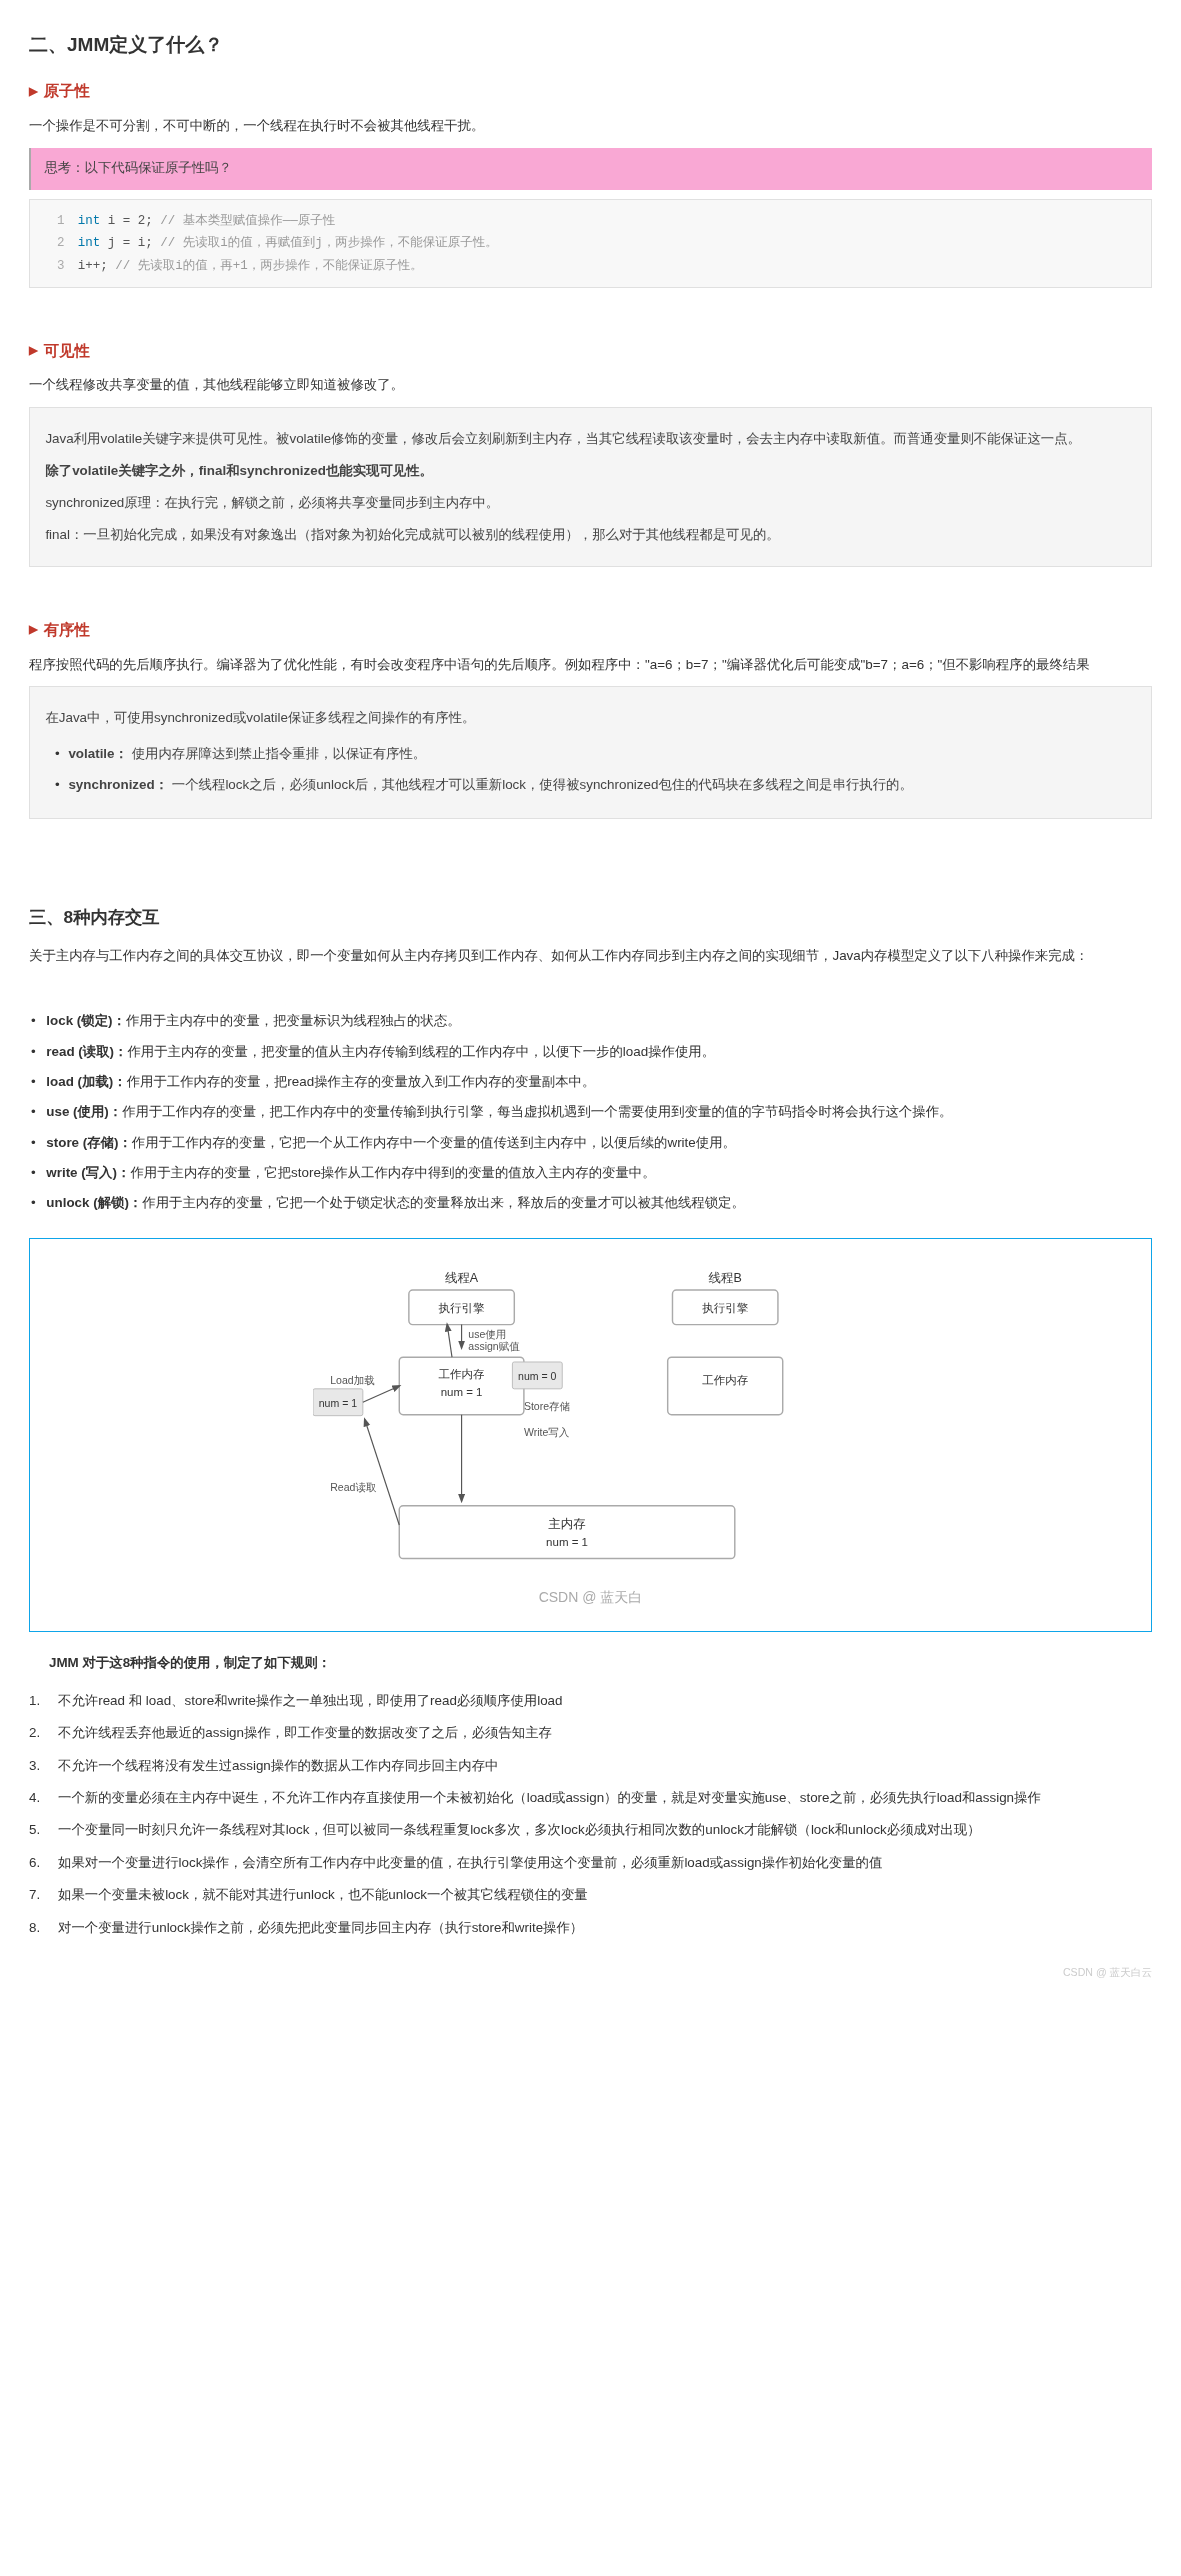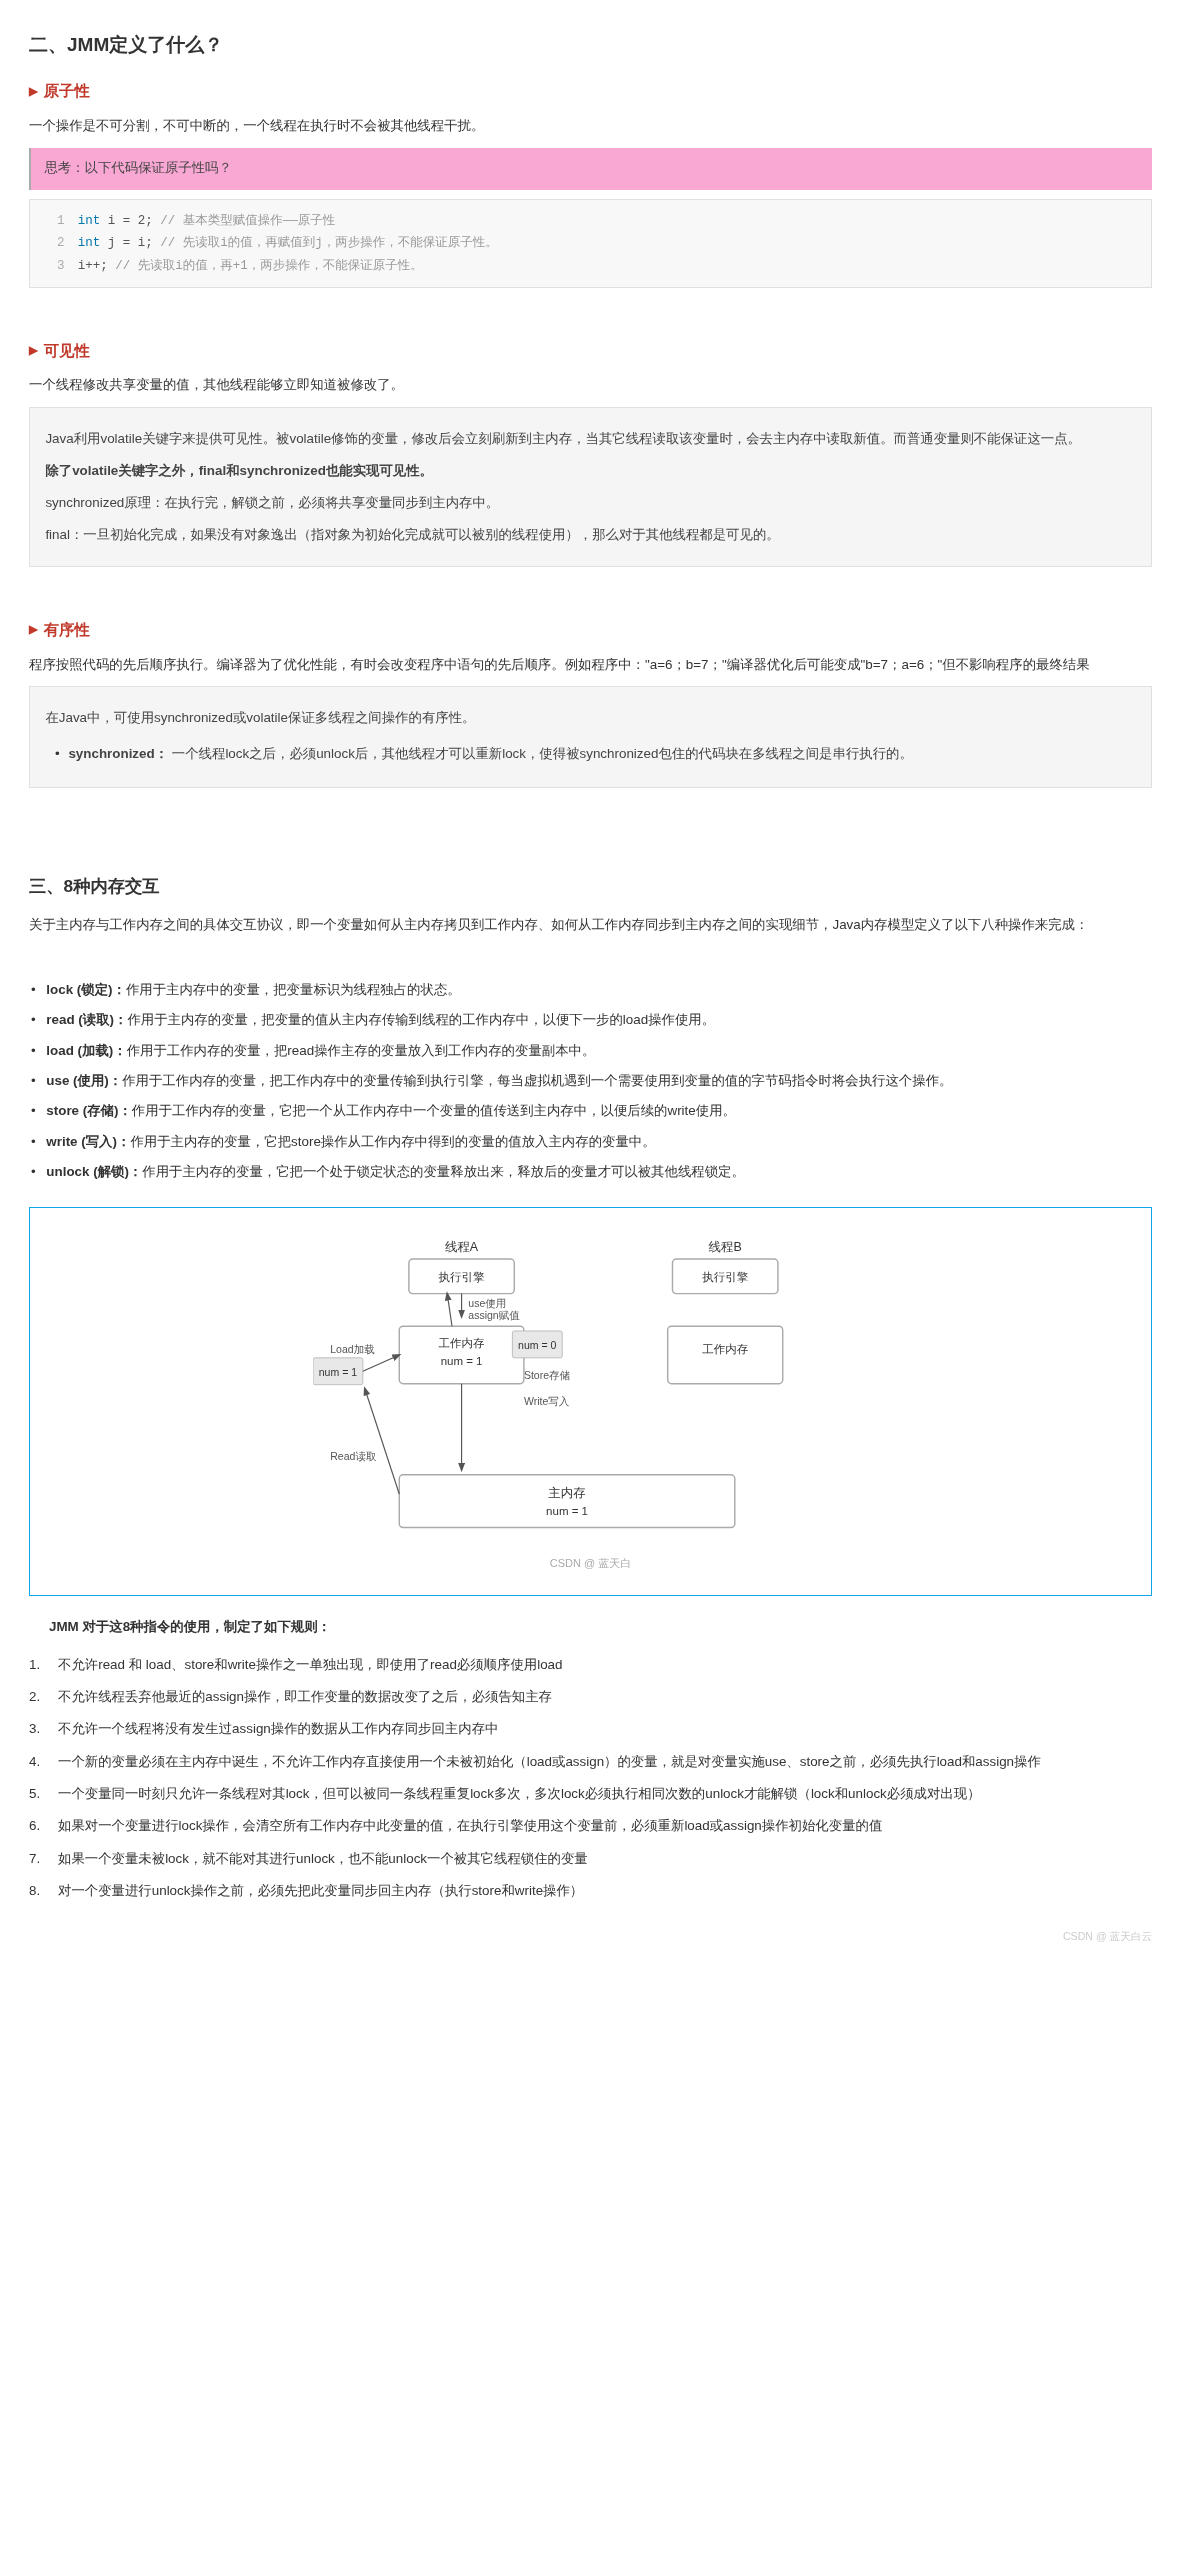--- a/index.html
+++ b/index.html
@@ -126,21 +126,21 @@
       margin: 19px 0;
       border: 1px solid #0ea5e9;
       padding: 22px;
       background: #fff;
       display: flex;
       flex-direction: column;
       align-items: center;
     }
     .diagram-caption {
       color: #aaa;
-      font-size: 11px;
+      font-size: 14px;
       text-align: center;
       margin-top: 7.7px;
     }
     .rules-section {
       margin: 19px 0;
     }
     .rules-section p {
       font-weight: bold;
       margin-bottom: 9.6px;
       margin-left: 20px;
@@ -217,20 +217,24 @@
 <br>
 
 <div class="section-heading">有序性</div>
 
 <p>程序按照代码的先后顺序执行。编译器为了优化性能，有时会改变程序中语句的先后顺序。例如程序中："a=6；b=7；"编译器优化后可能变成"b=7；a=6；"但不影响程序的最终结果</p>
 
 <div class="info-box">
   <p>在Java中，可使用synchronized或volatile保证多线程之间操作的有序性。</p>
   <ul class="bullet-list">
     <li>
+      <strong>volatile：</strong>
+      <span>使用内存屏障达到禁止指令重排，以保证有序性。</span>
+    </li>
+    <li>
       <strong>synchronized：</strong>
       <span>一个线程lock之后，必须unlock后，其他线程才可以重新lock，使得被synchronized包住的代码块在多线程之间是串行执行的。</span>
     </li>
   </ul>
 </div>
 
 <br><br>
 
 
 <h3>三、8种内存交互</h3>

